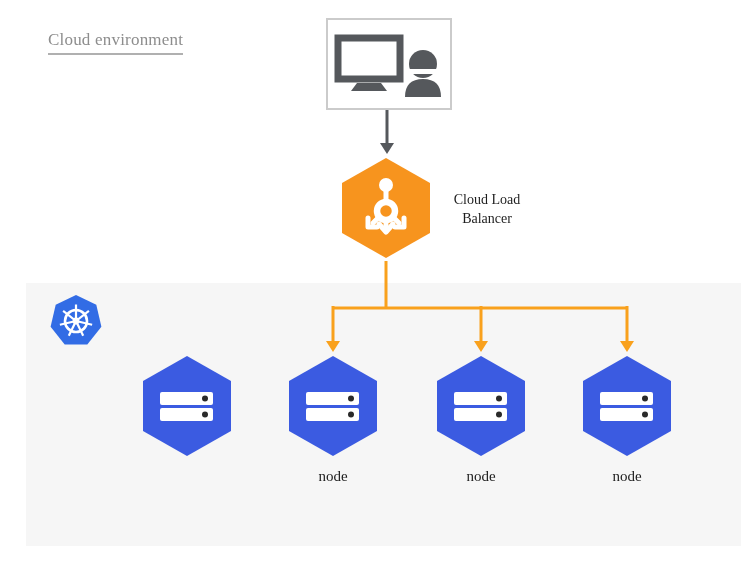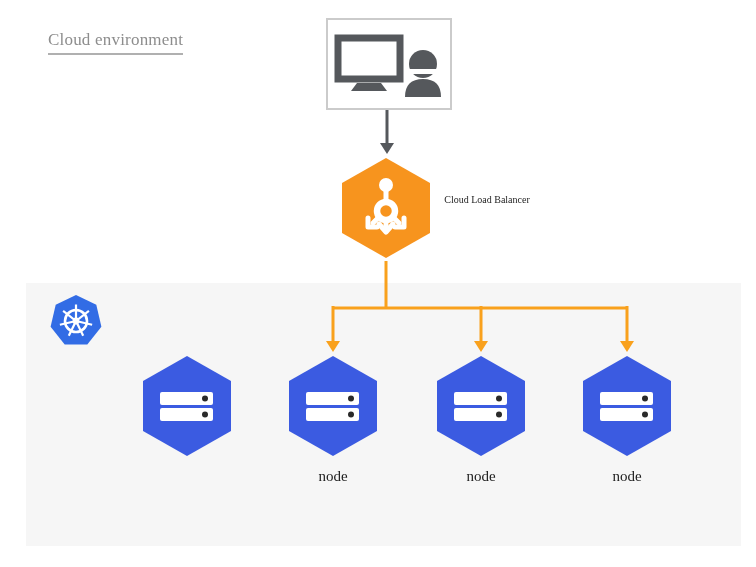--- a/index.html
+++ b/index.html
@@ -6,21 +6,21 @@
   .canvas{position:relative;width:756px;height:567px;background:#fff;overflow:hidden;
           font-family:"Liberation Serif","DejaVu Serif",serif;}
   .title{position:absolute;left:48px;top:30px;font-size:17px;color:#8d8d8d;
          border-bottom:2px solid #b0b0b0;padding-bottom:3px;letter-spacing:.2px;}
   .user-box{position:absolute;left:326px;top:18px;width:122px;height:88px;
             background:#fff;border:2px solid #cbcbcb;}
   .panel{position:absolute;left:26px;top:283px;width:715px;height:263px;background:#f6f6f6;}
   .connectors{position:absolute;left:0;top:0;pointer-events:none;}
   .lb-hex{position:absolute;left:340px;top:157px;}
   .lb-label{position:absolute;left:440px;top:190px;width:94px;text-align:center;
-            font-size:10px;line-height:19px;color:#1d1d1d;}
+            font-size:14px;line-height:19px;color:#1d1d1d;}
   .k8s-logo{position:absolute;left:48px;top:294px;}
   .node{position:absolute;width:120px;text-align:center;}
   .node svg{display:block;margin:0 auto;}
   .node-label{margin-top:11px;font-size:15px;color:#1d1d1d;}
 </style>
 </head>
 <body>
 
 <div class="canvas">
 

